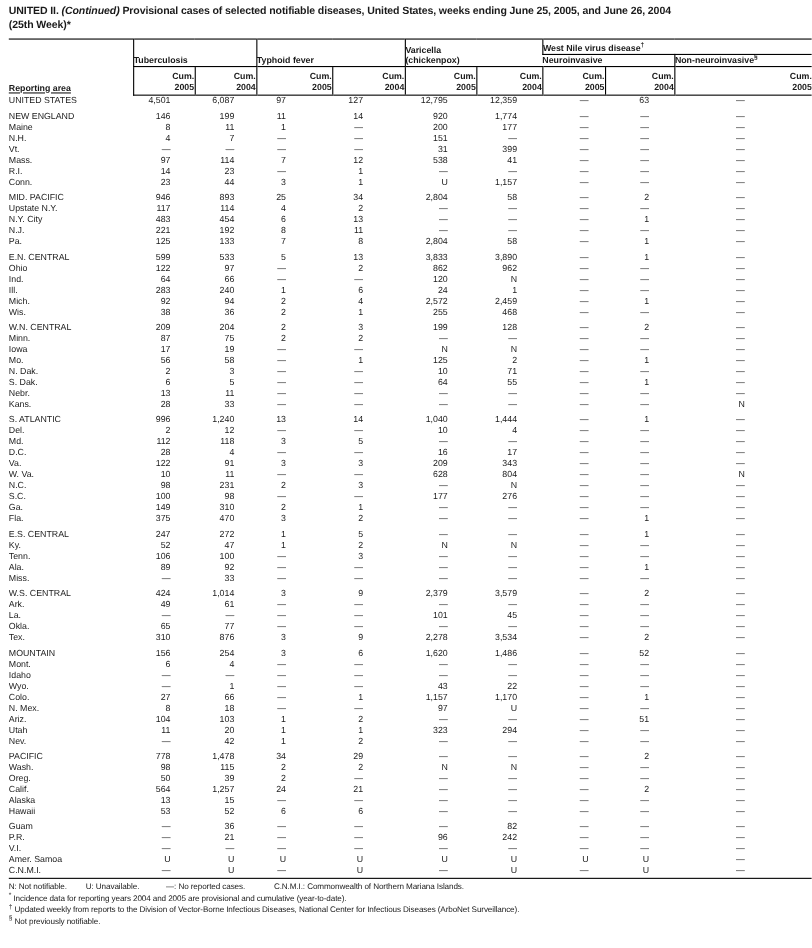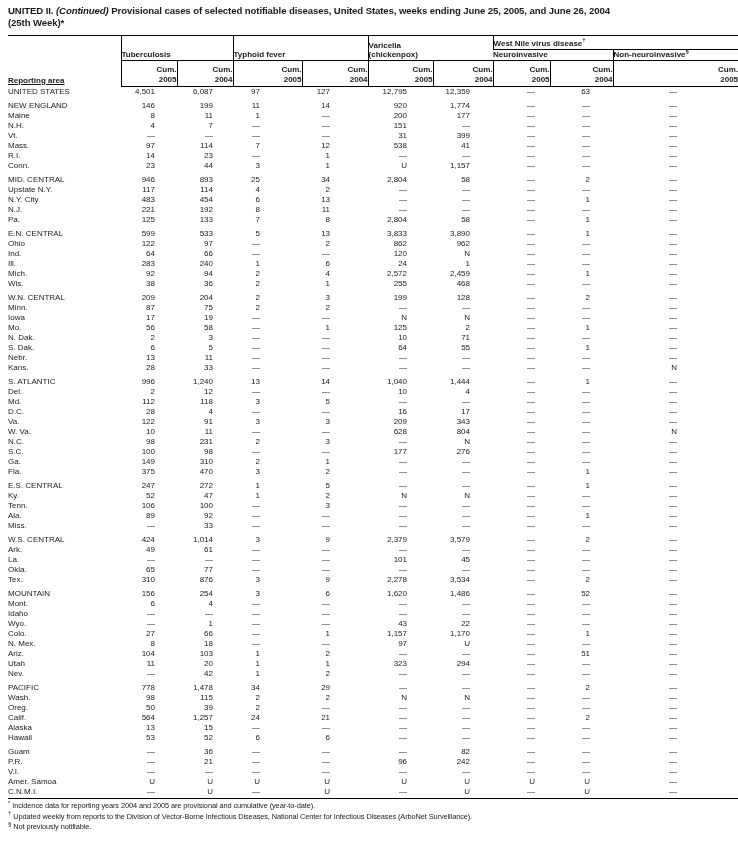--- a/index.html
+++ b/index.html
@@ -203,21 +203,21 @@
           <td class="num p5">U</td>
           <td class="num p6">1,157</td>
           <td class="num p7">—</td>
           <td class="num p8">—</td>
           <td class="num p9">—</td>
         </tr>
         <tr class="gap">
           <td colspan="10"></td>
         </tr>
         <tr>
-          <td class="area">MID. CENTRAL</td>
+          <td class="area">MID. PACIFIC</td>
           <td class="num p1">946</td>
           <td class="num p2">893</td>
           <td class="num p3">25</td>
           <td class="num p4">34</td>
           <td class="num p5">2,804</td>
           <td class="num p6">58</td>
           <td class="num p7">—</td>
           <td class="num p8">2</td>
           <td class="num p9">—</td>
         </tr>
@@ -940,18 +940,19 @@
           <td class="num p7">—</td>
           <td class="num p8">U</td>
           <td class="num p9">—</td>
         </tr>
       </tbody>
   </table>
 
   <div class="bottom-rule"></div>
 
   <div class="footnotes">
+    <div class="legend"><span class="k1">N: Not notifiable.</span><span class="k2">U: Unavailable.</span><span class="k3">—: No reported cases.</span><span>C.N.M.I.: Commonwealth of Northern Mariana Islands.</span></div>
     <div class="note"><sup>*</sup><span>Incidence data for reporting years 2004 and 2005 are provisional and cumulative (year-to-date).</span></div>
     <div class="note"><sup>†</sup><span>Updated weekly from reports to the Division of Vector-Borne Infectious Diseases, National Center for Infectious Diseases (ArboNet Surveillance).</span></div>
     <div class="note"><sup>§</sup><span>Not previously notifiable.</span></div>
   </div>
 
 </div>
 
 </body></html>

